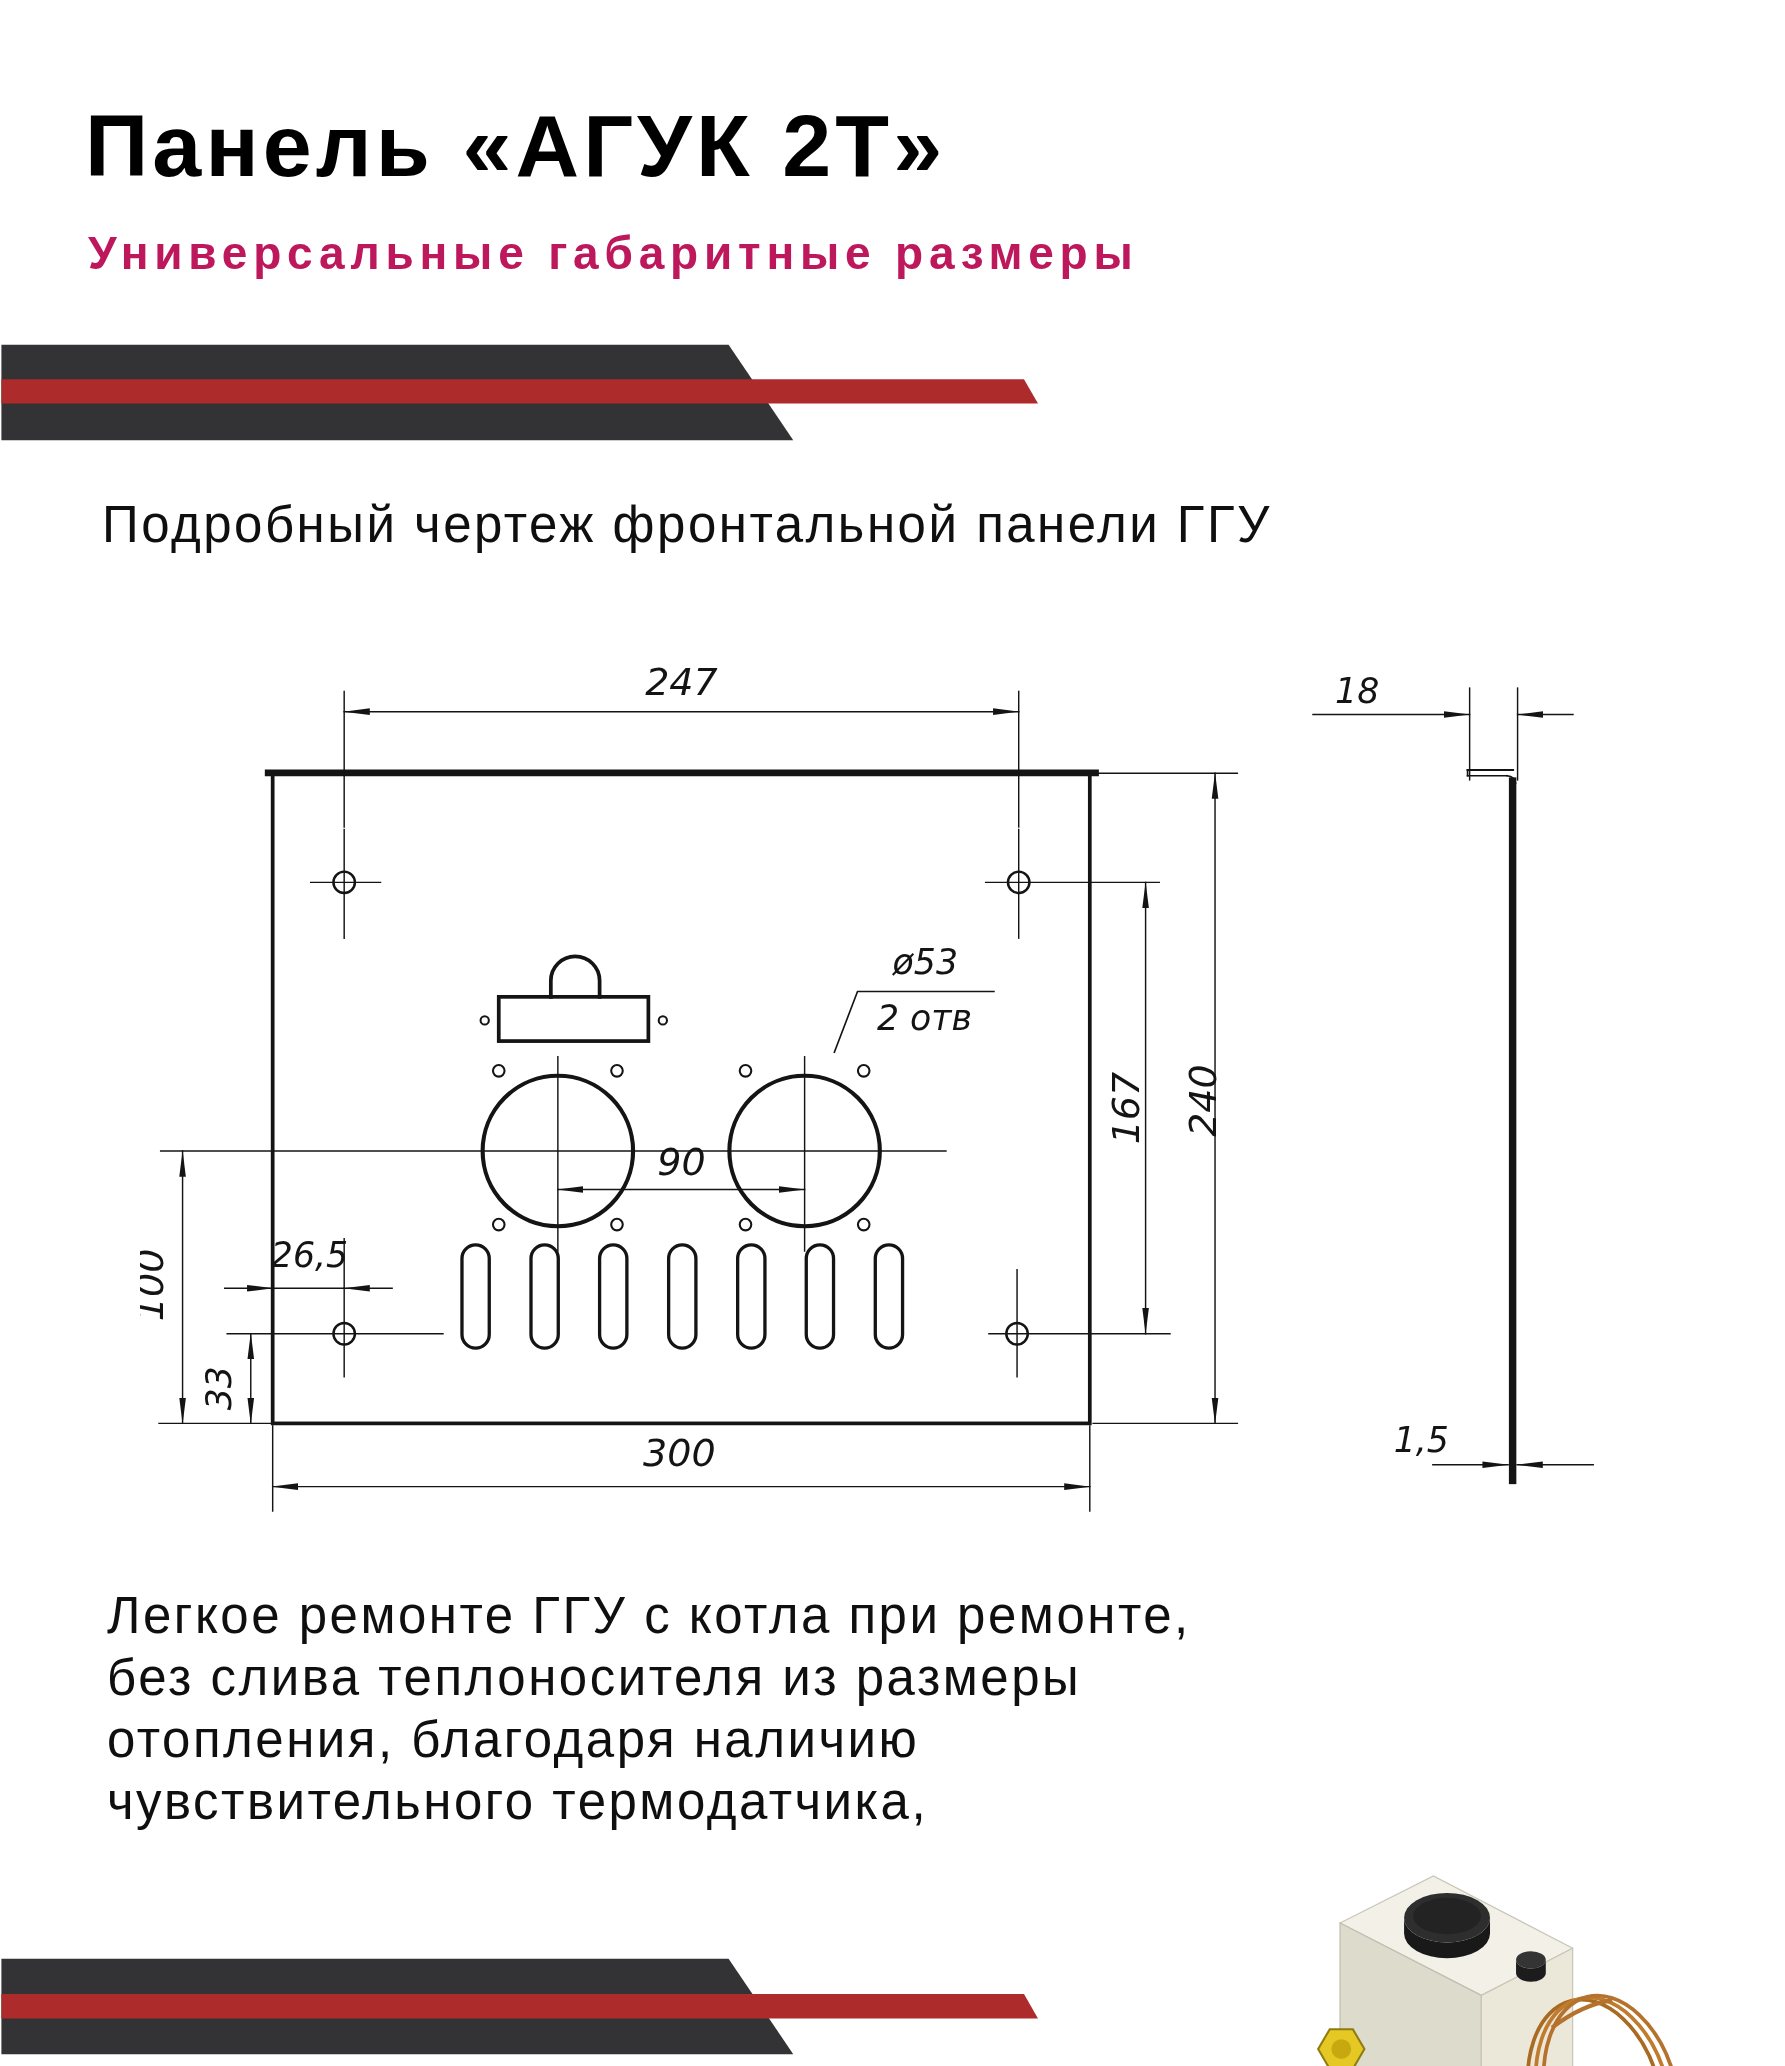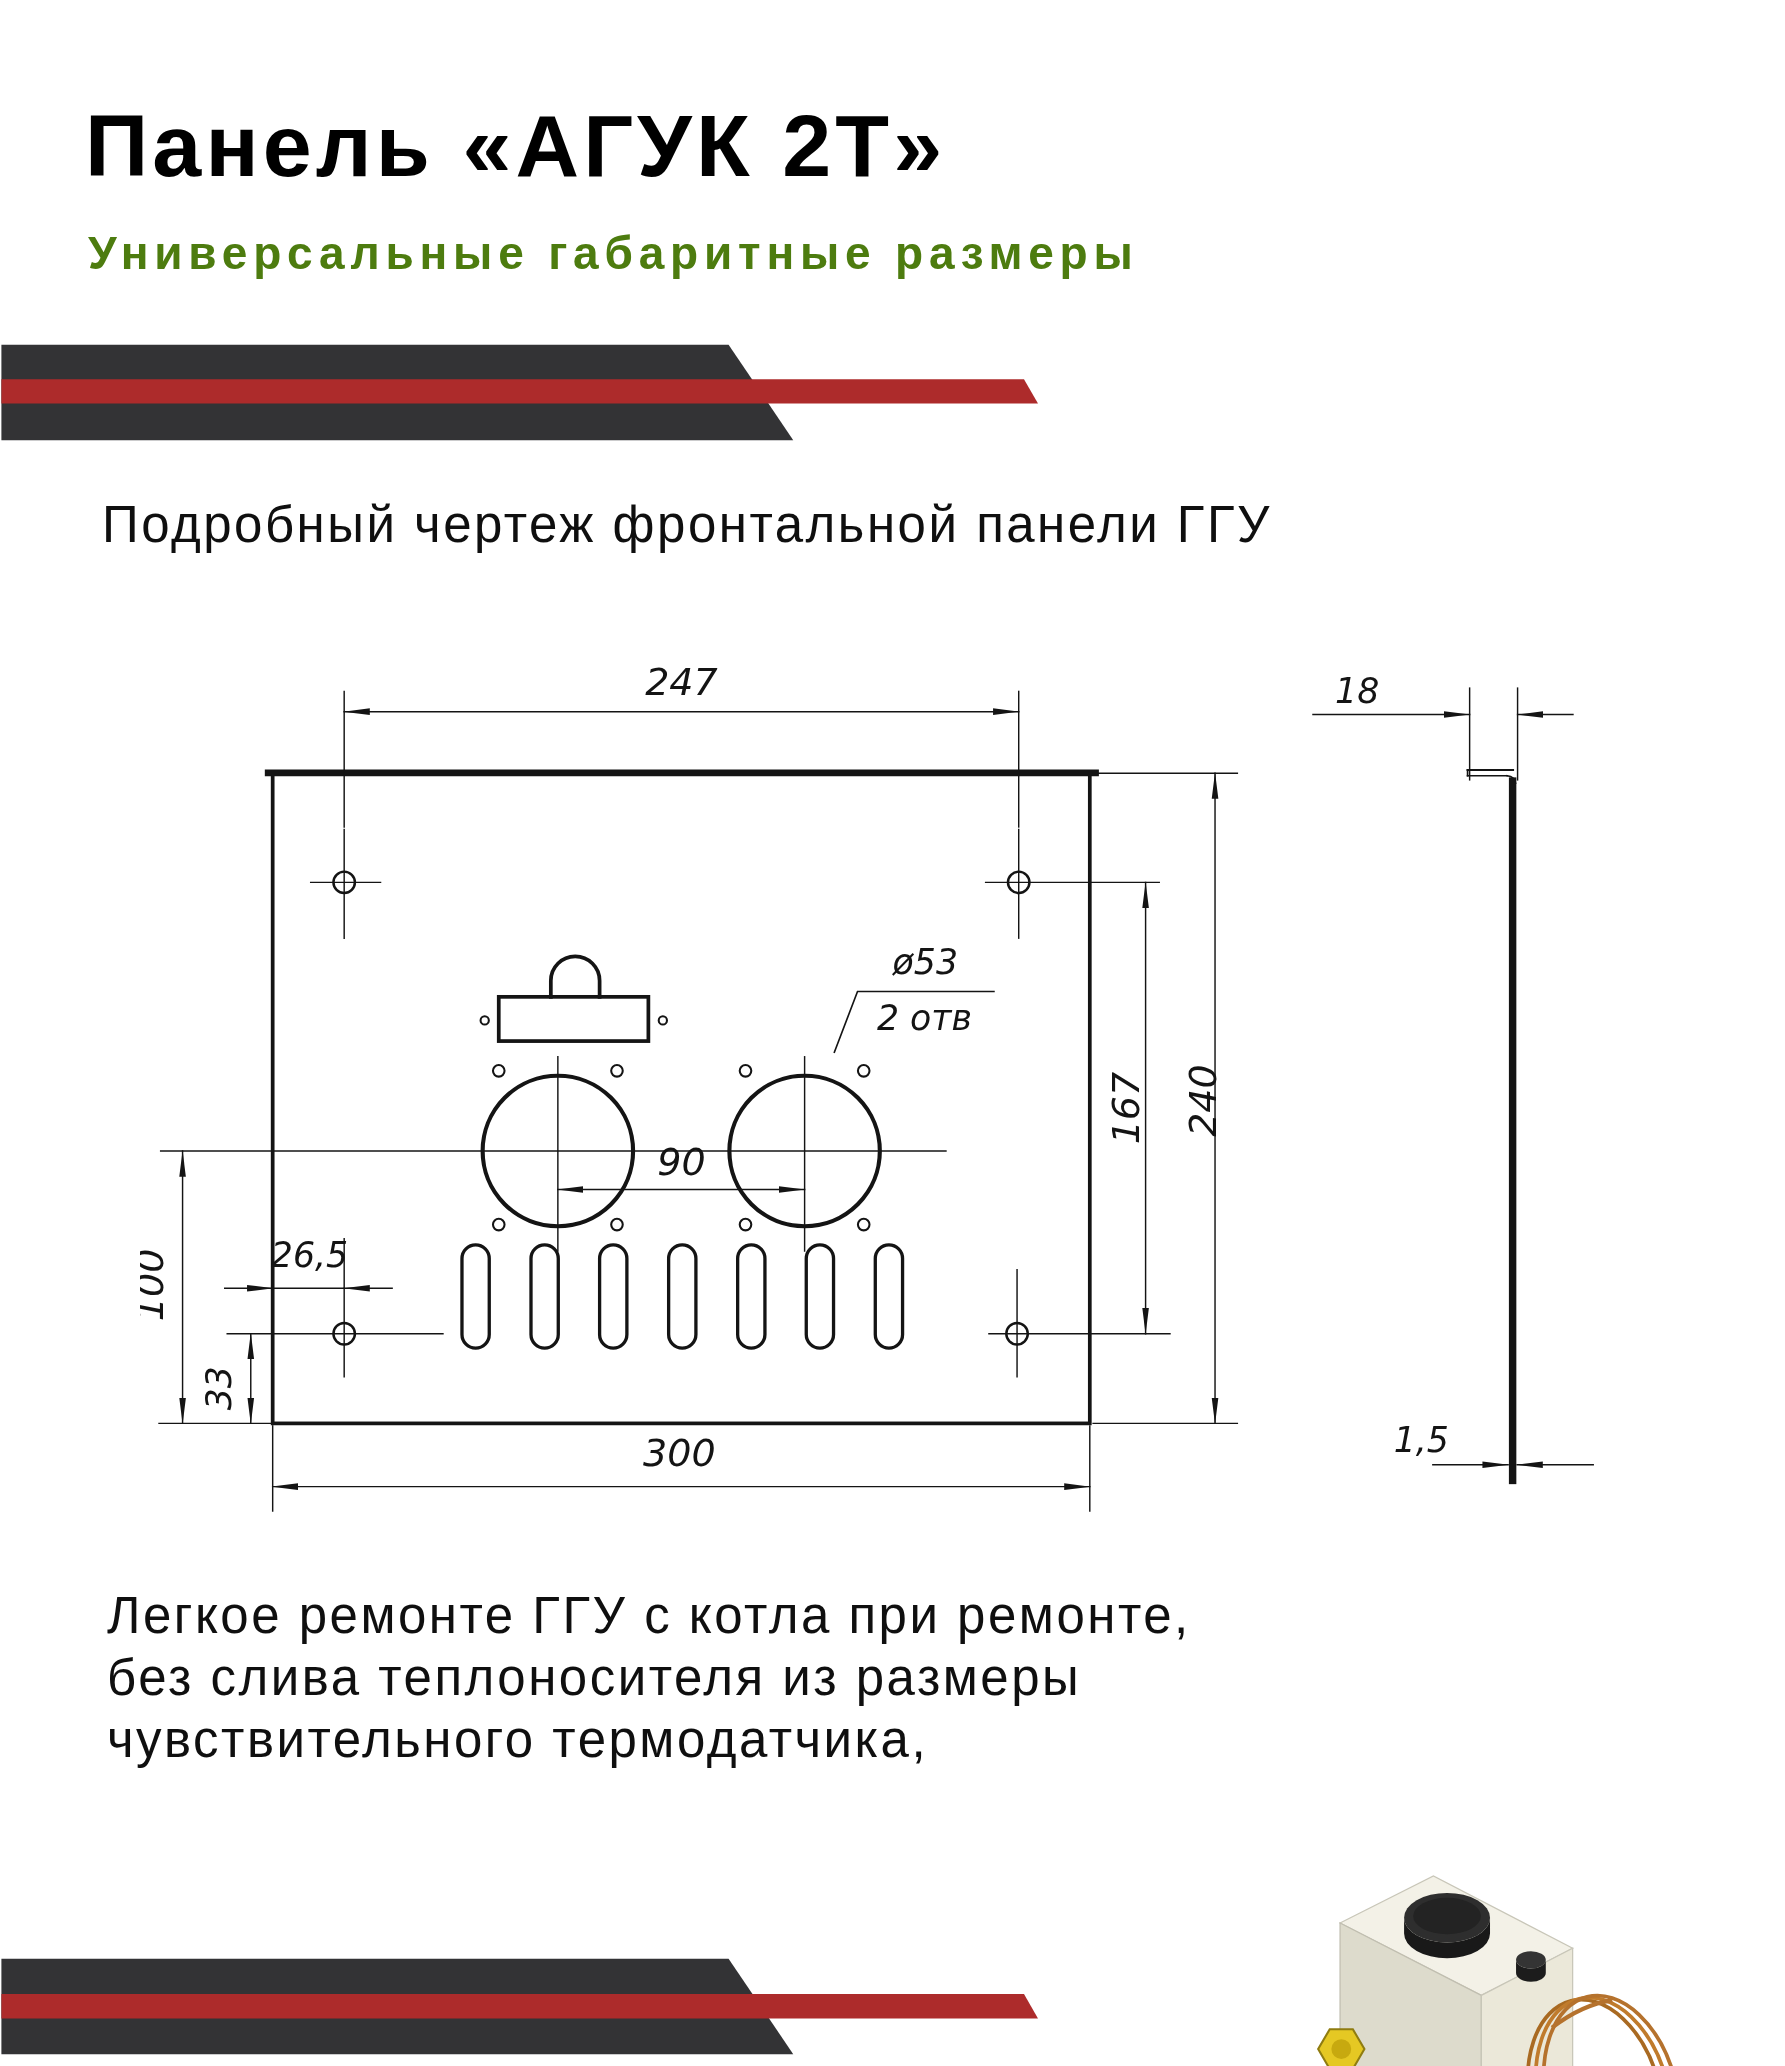--- a/index.html
+++ b/index.html
@@ -7,21 +7,21 @@
     width:1785px;height:3174px;position:relative;background:#ffffff;
     font-family:"Liberation Sans",sans-serif;color:#101010;overflow:hidden;
   }
   .abs{position:absolute;}
   .title{
     left:85px;top:102px;font-size:88px;font-weight:700;letter-spacing:4.1px;
     color:#000000;white-space:nowrap;line-height:1;
   }
   .subtitle{
     left:88px;top:230px;font-size:46px;font-weight:700;letter-spacing:5.8px;
-    color:#4d7c0f;white-space:nowrap;line-height:1;
+    color:#be185d;white-space:nowrap;line-height:1;
   }
   .para{font-size:51px;line-height:62px;letter-spacing:2.5px;color:#0f0f0f;white-space:nowrap;}
   .para div{height:62px;margin-left:15px;}
   svg text.dim{
     font-family:"DejaVu Sans",sans-serif;font-style:italic;font-size:92px;fill:#141414;
   }
   svg text.dimsm{
     font-family:"DejaVu Sans",sans-serif;font-style:italic;font-size:84px;fill:#141414;
   }
 </style>
@@ -187,20 +187,21 @@
       <line x1="3468" y1="3543" x2="3650" y2="3543" marker-end="url(#ar)"></line>
       <line x1="3672" y1="3543" x2="3856" y2="3543" marker-start="url(#ar)"></line>
       <text class="dimsm" x="3440" y="3512" text-anchor="middle" stroke="none">1,5</text>
     </g>
   </g>
 </svg>
 
 <div class="abs para" style="left:92px;top:1585px">
   <div>Легкое ремонте ГГУ с котла при ремонте,</div>
   <div>без слива теплоносителя из размеры</div>
+  <div>отопления, благодаря наличию</div>
   <div>чувствительного термодатчика,</div>
 </div>
 
 <svg class="abs" style="left:0;top:1957px" width="1074" height="103" viewBox="0 0 2600 250">
   <polygon points="0,4 1765,4 1922,236 0,236" fill="#333335"></polygon>
   <polygon points="0,90 2482,90 2516,149 0,149" fill="#ad2b2b"></polygon>
 </svg>
 
 <svg class="abs" style="left:1219px;top:1839px" width="566" height="868" viewBox="2950 4450 1370 2100">
 

